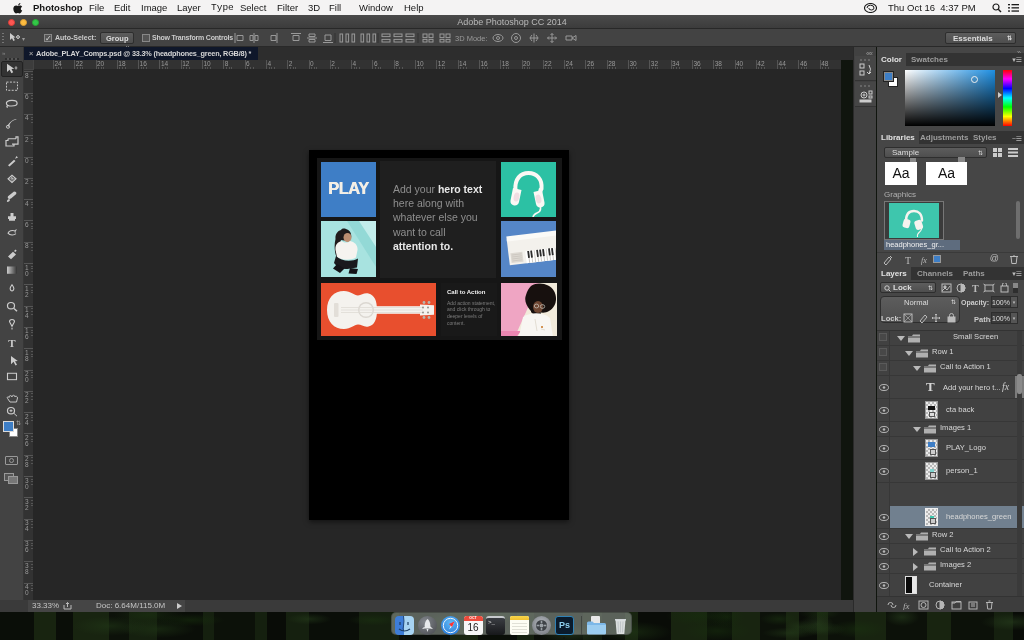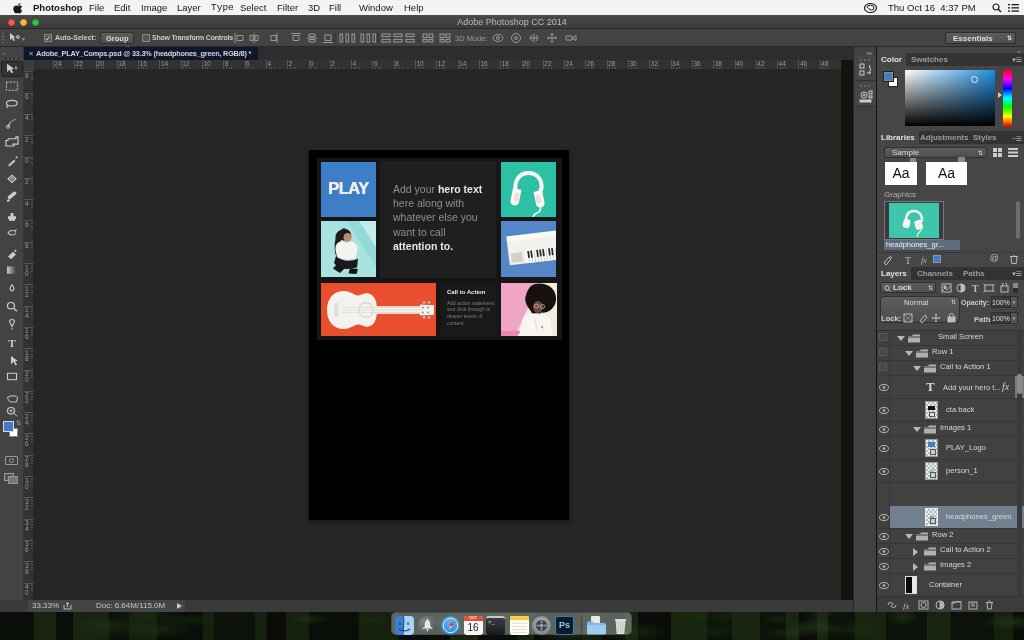--- a/index.html
+++ b/index.html
@@ -789,21 +789,21 @@
       <div style="position:absolute;left:114px;top:32px;width:20px;height:12px;background:#3a3a3a;border:1px solid #2e2e2e;color:#ddd;font-size:7px;line-height:11px;text-align:center;">100%</div>
       <div style="position:absolute;left:133px;top:32px;width:8px;height:12px;background:#555;border:1px solid #2e2e2e;color:#bbb;font-size:5px;line-height:11px;text-align:center;">▾</div>
 
       <div id="layerlist" style="position:absolute;left:0;top:50px;width:147px;height:266px;background:#414141;border-top:1px solid #333;overflow:hidden;">
       <div style="position:absolute;left:0;top:0px;width:147px;height:15px;border-bottom:1px solid #373737;">
             <div style="position:absolute;left:2px;top:2px;width:8px;height:8px;border:1px solid #5a5a5a;background:#484848;"></div>
             <div style="position:absolute;left:20px;top:5px;width:0;height:0;border-left:4px solid transparent;border-right:4px solid transparent;border-top:5px solid #b9b9b9;"></div>
             <svg width="12" height="9" viewBox="0 0 12 9" style="position:absolute;left:31px;top:3px;">
               <path d="M0 2 h4 l1 -1.5 h7 v2 h-12 z M0 3.5 h12 v5 h-12 z" fill="#b0b0b0"></path>
             </svg>
-            <div style="position:absolute;left:46px;top:1px;white-space:nowrap;padding-left:15px;">Small Screen</div>
+            <div style="position:absolute;left:61px;top:1px;white-space:nowrap;padding-left:15px;">Small Screen</div>
           </div>
       <div style="position:absolute;left:0;top:15px;width:147px;height:15px;border-bottom:1px solid #373737;">
             <div style="position:absolute;left:2px;top:2px;width:8px;height:8px;border:1px solid #5a5a5a;background:#484848;"></div>
             <div style="position:absolute;left:28px;top:5px;width:0;height:0;border-left:4px solid transparent;border-right:4px solid transparent;border-top:5px solid #b9b9b9;"></div>
             <svg width="12" height="9" viewBox="0 0 12 9" style="position:absolute;left:39px;top:3px;">
               <path d="M0 2 h4 l1 -1.5 h7 v2 h-12 z M0 3.5 h12 v5 h-12 z" fill="#b0b0b0"></path>
             </svg>
             <div style="position:absolute;left:55px;top:1px;white-space:nowrap;">Row 1</div>
           </div>
       <div style="position:absolute;left:0;top:30px;width:147px;height:15px;border-bottom:1px solid #373737;">

